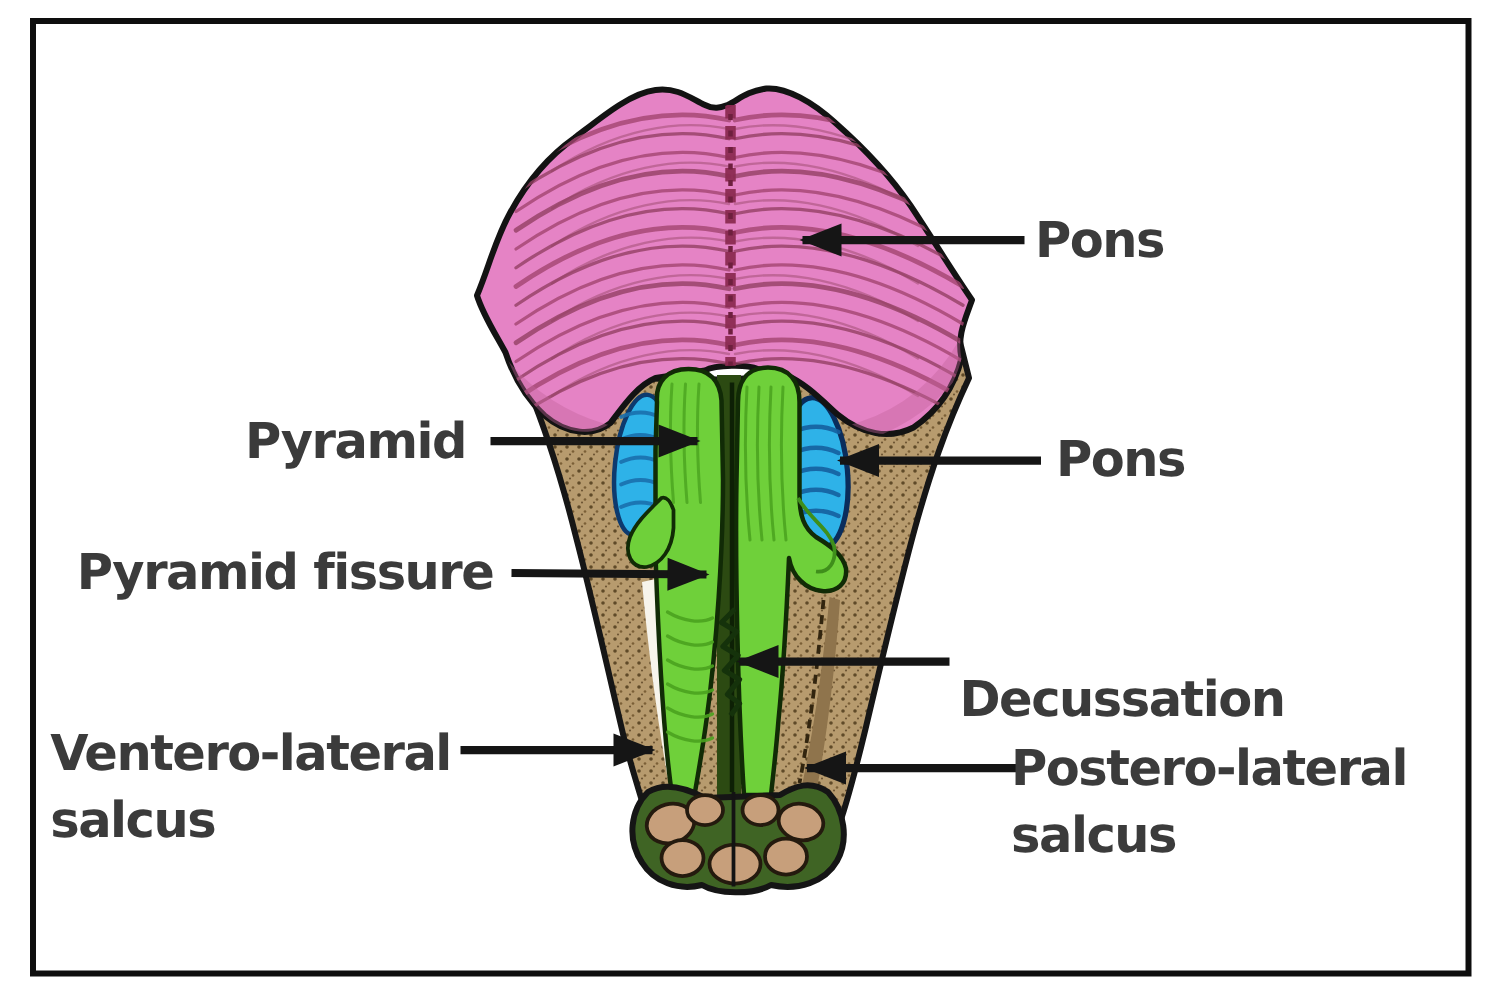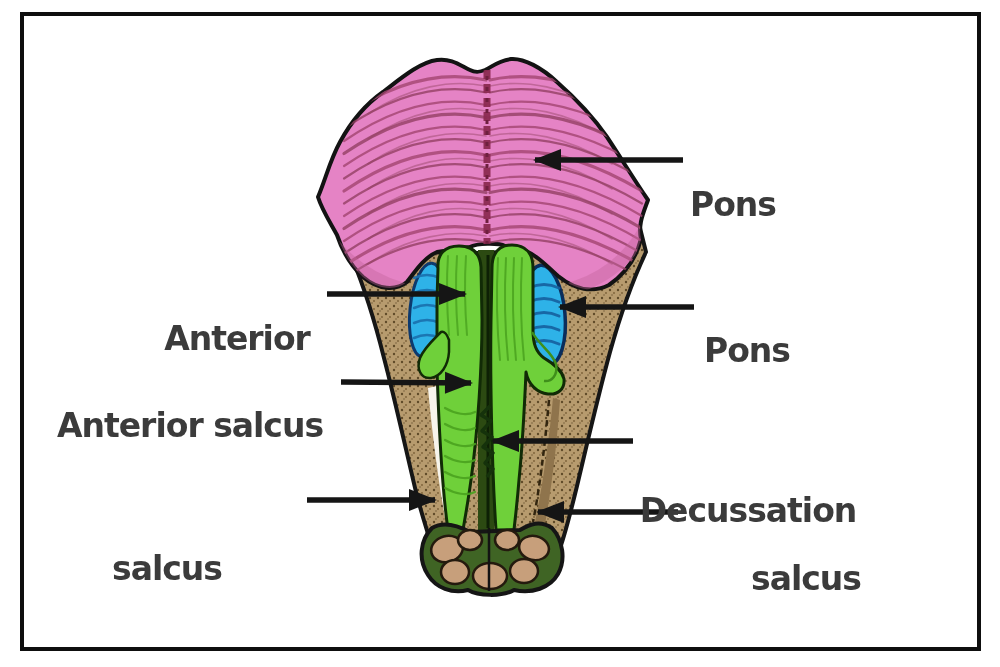--- a/index.html
+++ b/index.html
@@ -3,21 +3,21 @@
 <meta charset="utf-8">
 <style>
   html,body{margin:0;padding:0;background:#fff;}
   body{width:1000px;height:667px;position:relative;overflow:hidden;
        font-family:"DejaVu Sans","Liberation Sans",sans-serif;}
   .frame{position:absolute;left:20px;top:12px;width:961px;height:639px;
          border:4px solid #0e0e0e;background:#ffffff;box-sizing:border-box;}
   svg.art{position:absolute;left:0;top:0;width:1000px;height:667px;}
   .label{position:absolute;transform:translate(-50%,-50%);
          color:#3b3b3b;font-weight:bold;font-size:33px;letter-spacing:-1px;
-         white-space:nowrap;line-height:45px;margin-top:44px;}
+         white-space:nowrap;line-height:45px;}
   .label span{display:block;}
 </style>
 </head>
 <body>
 
 <div class="frame"></div>
 
 <svg class="art" viewBox="0 0 1000 667">
   <defs>
     <pattern id="stip" width="8" height="8" patternUnits="userSpaceOnUse">
@@ -191,29 +191,31 @@
     <line x1="633" y1="441" x2="493" y2="441" marker-end="url(#ah)"></line>
     <line x1="307" y1="500" x2="435" y2="500" marker-end="url(#ah)"></line>
     <line x1="678" y1="512" x2="538" y2="512" marker-end="url(#ah)"></line>
   </g>
 </svg>
 
 <div class="label" style="left:733px;top:160px">
   <span>Pons</span>
 </div>
 <div class="label" style="left:237px;top:294px">
-  <span>Anterior</span>
+  <span>Pyramid</span>
 </div>
 <div class="label" style="left:747px;top:306px">
   <span>Pons</span>
 </div>
 <div class="label" style="left:190px;top:381px">
-  <span>Anterior salcus</span>
+  <span>Pyramid fissure</span>
 </div>
 <div class="label" style="left:748px;top:466px">
   <span>Decussation</span>
 </div>
 <div class="label" style="left:167px;top:524px">
+  <span>Ventero-lateral</span>
   <span>salcus</span>
 </div>
 <div class="label" style="left:806px;top:534px">
+  <span>Postero-lateral</span>
   <span>salcus</span>
 </div>
 
 </body></html>

